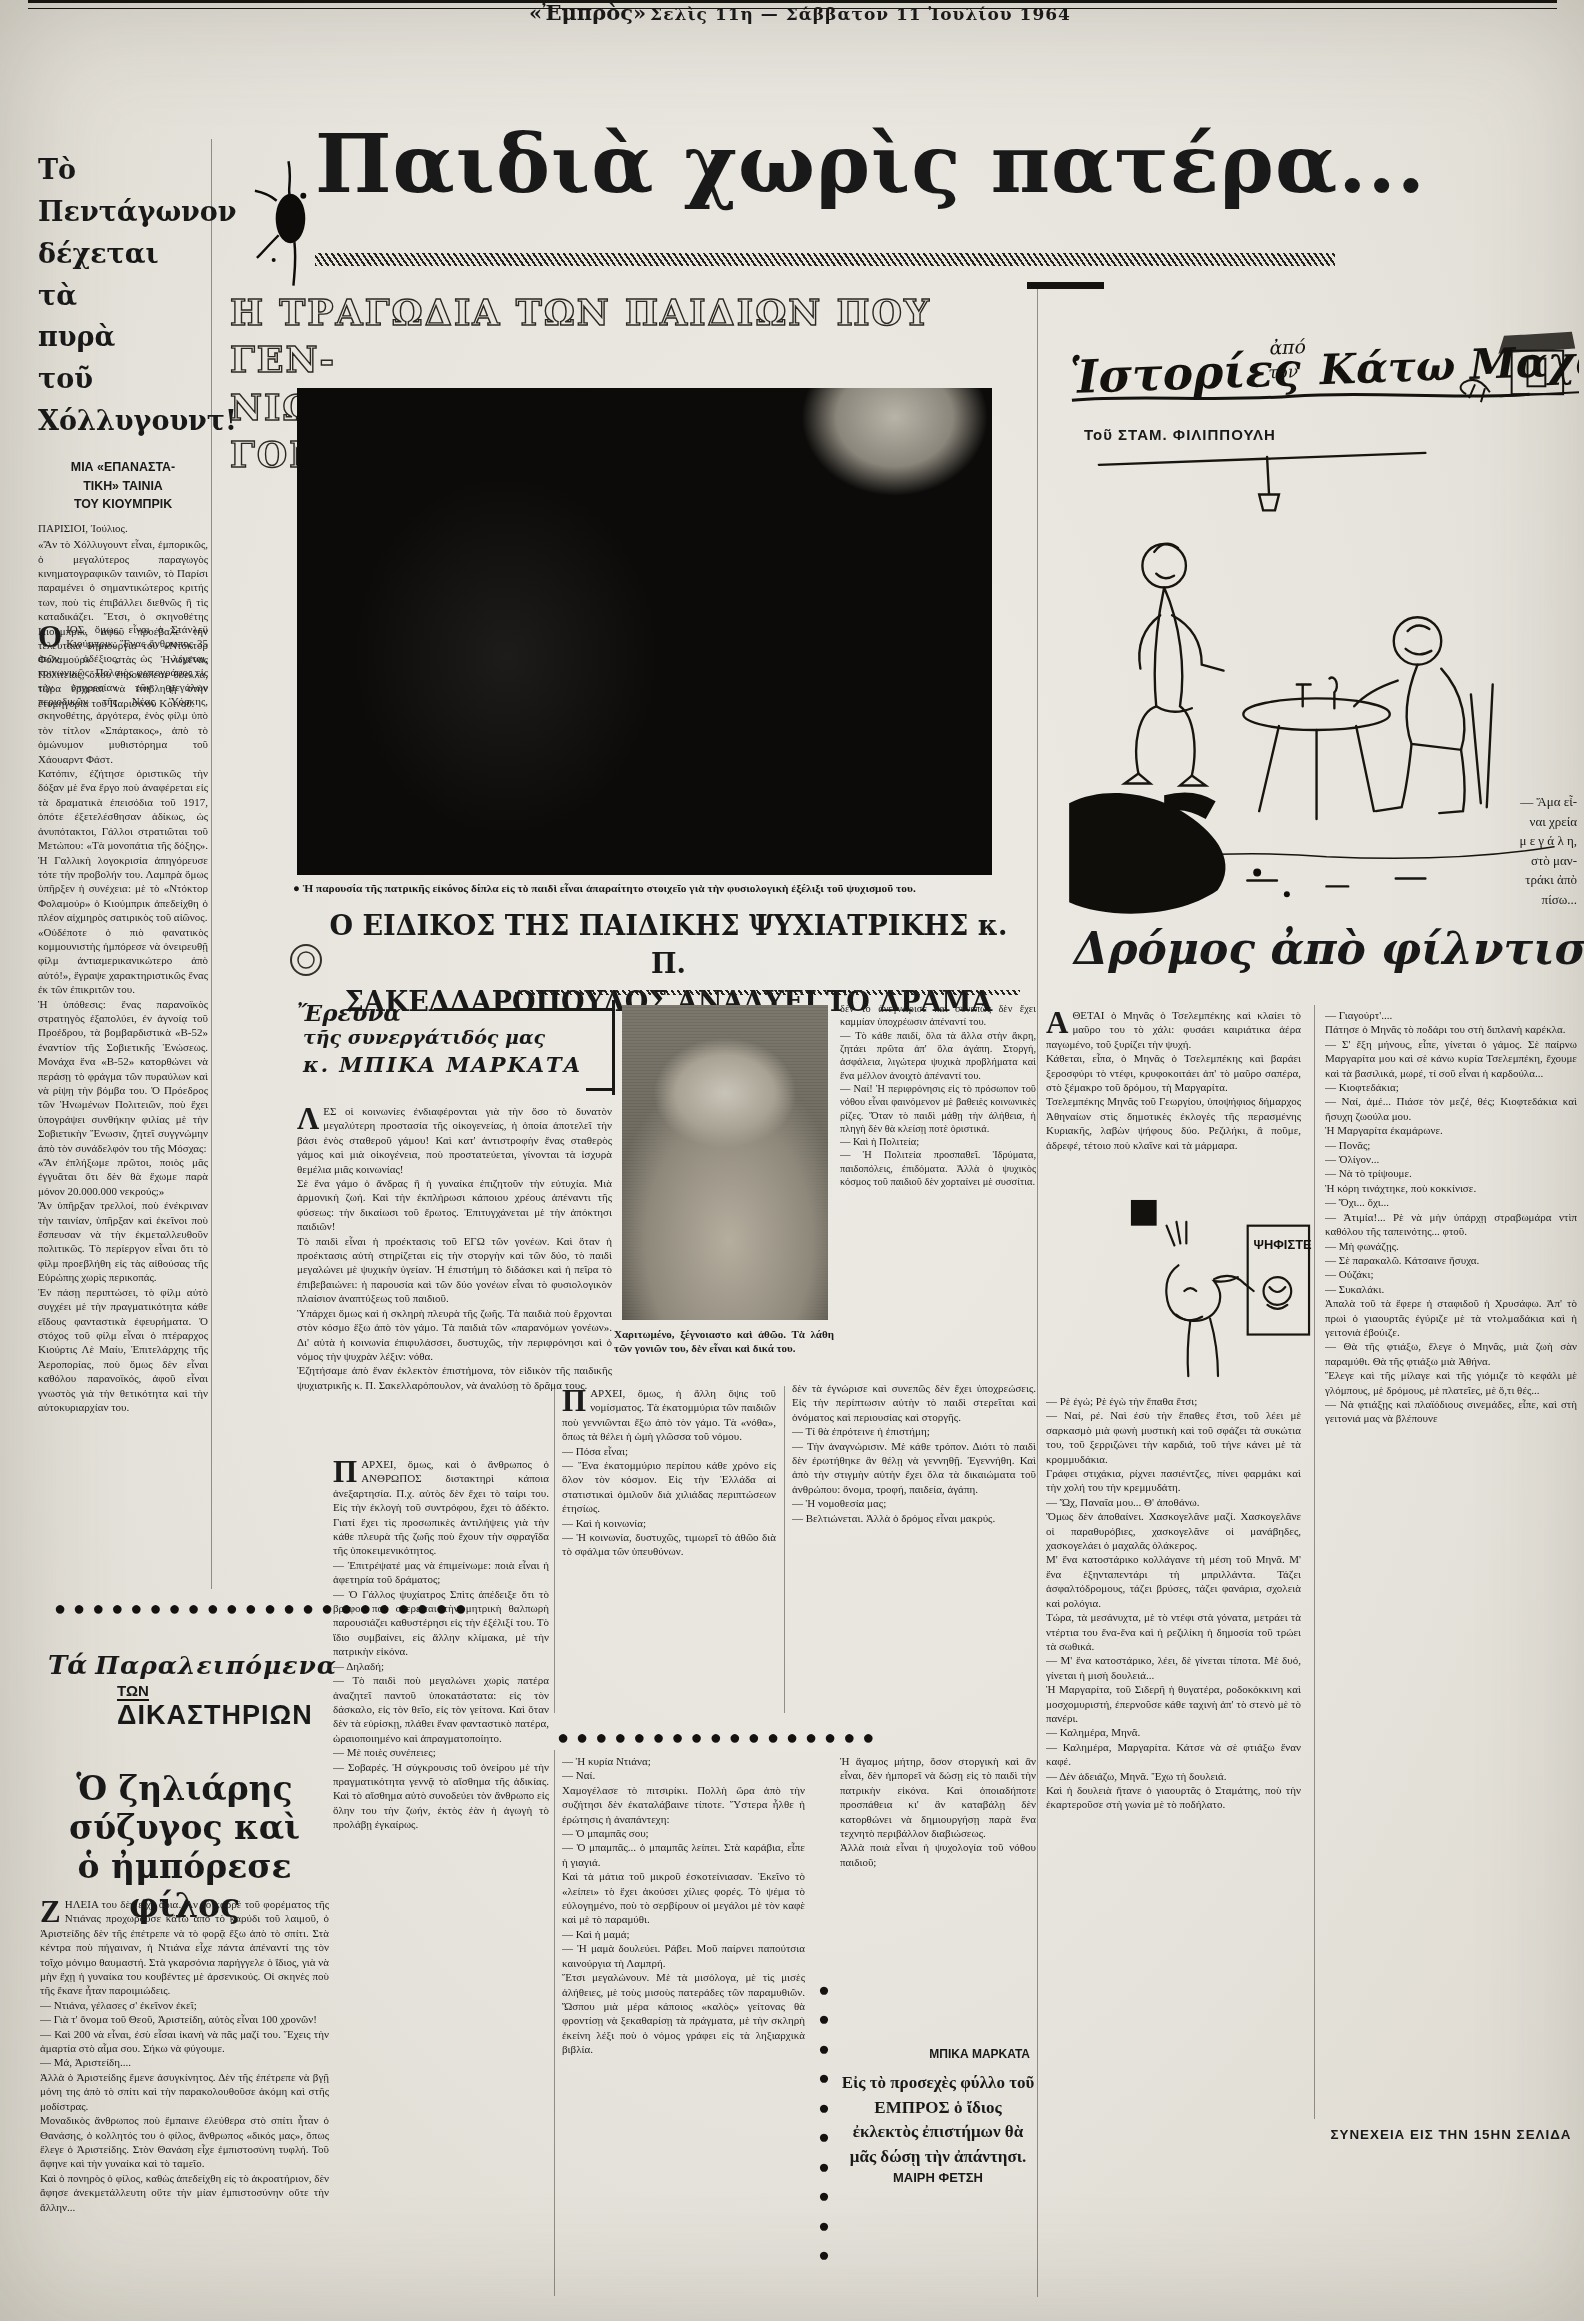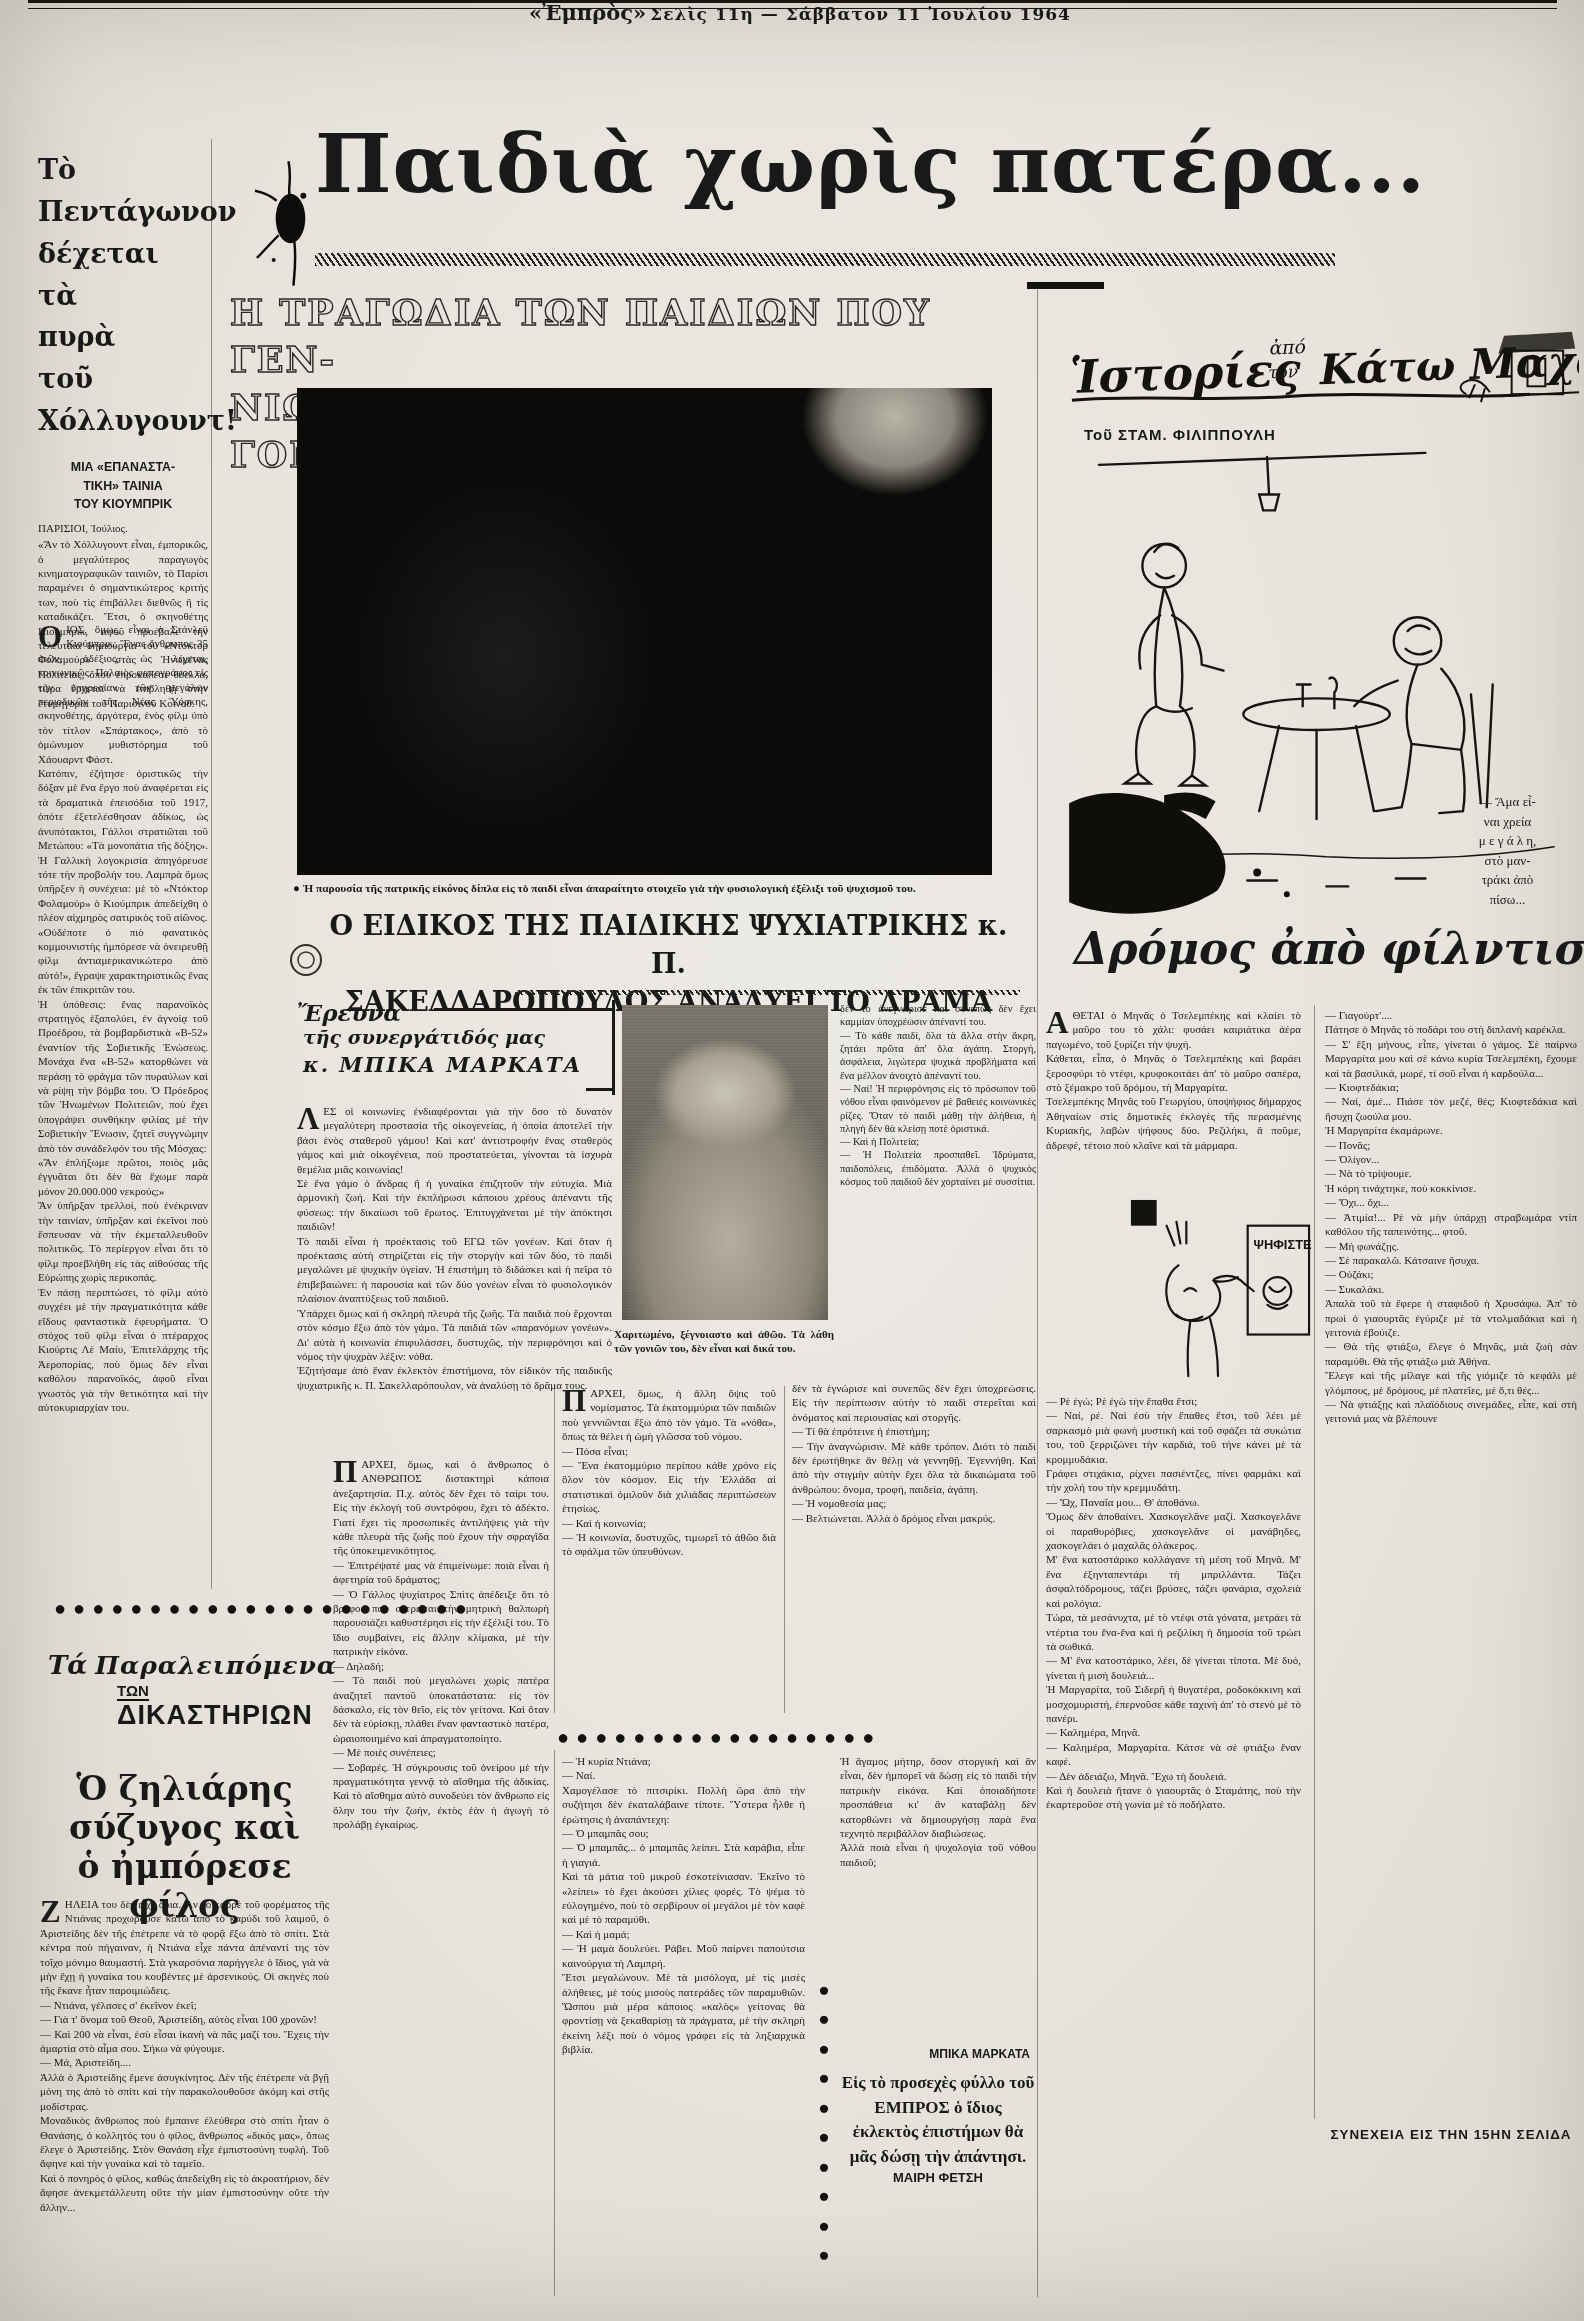--- a/index.html
+++ b/index.html
@@ -212,21 +212,21 @@
 
       <path d="M40 420 q120 -14 220 -6 q130 6 230 -10" stroke-width="1.6"></path>
       <path d="M60 440 h30 M120 444 h24 M180 438 h30 M260 444 h22 M330 436 h30"></path>
     </g>
 
     <path d="M0 360 C40 340 90 352 120 372 C150 392 170 420 150 448 C110 476 40 478 0 460 Z" fill="#100e0b"></path>
     <path d="M96 352 q30 -8 52 6 l-10 18 q-24 -14 -42 -6 Z" fill="#100e0b"></path>
     <circle cx="190" cy="430" r="4" fill="#100e0b"></circle>
       <circle cx="220" cy="452" r="3" fill="#100e0b"></circle>
   </svg>
-  <div class="abs" style="left:1438px;top:792px;width:139px;font:13px/1.5 'Liberation Serif',serif;text-align:center;white-space:pre-line;">— Ἅμα εἶ-
+  <div class="abs" style="left:1438px;top:792px;width:139px;font:13px/1.5 'Liberation Serif',serif;text-align:right;white-space:pre-line;">— Ἅμα εἶ-
 ναι χρεία
 μ ε γ ά λ η,
 στὸ μαν-
 τράκι ἀπὸ
 πίσω...</div>
 
   <div class="abs" style="left:1074px;top:925px;width:500px;font:bold italic 44px/1.1 'DejaVu Serif',serif;white-space:nowrap;">Δρόμος ἀπὸ φίλντισι...</div>
 
   <div class="body-col dc" style="left:1046px;top:1008px;width:255px;height:186px;">ΑΘΕΤΑΙ ὁ Μηνᾶς ὁ Τσελεμπέκης καὶ κλαίει τὸ μαῦρο του τὸ χάλι: φυσάει καιριάτικα ἀέρα παγωμένο, τοῦ ξυρίζει τὴν ψυχή.
 Κάθεται, εἶπα, ὁ Μηνᾶς ὁ Τσελεμπέκης καὶ βαράει ξεροσφύρι τὸ ντέφι, κρυφοκοιτάει ἀπ' τὸ μαῦρο σαπέρα, στὸ ξέμακρο τοῦ δρόμου, τὴ Μαργαρίτα.

